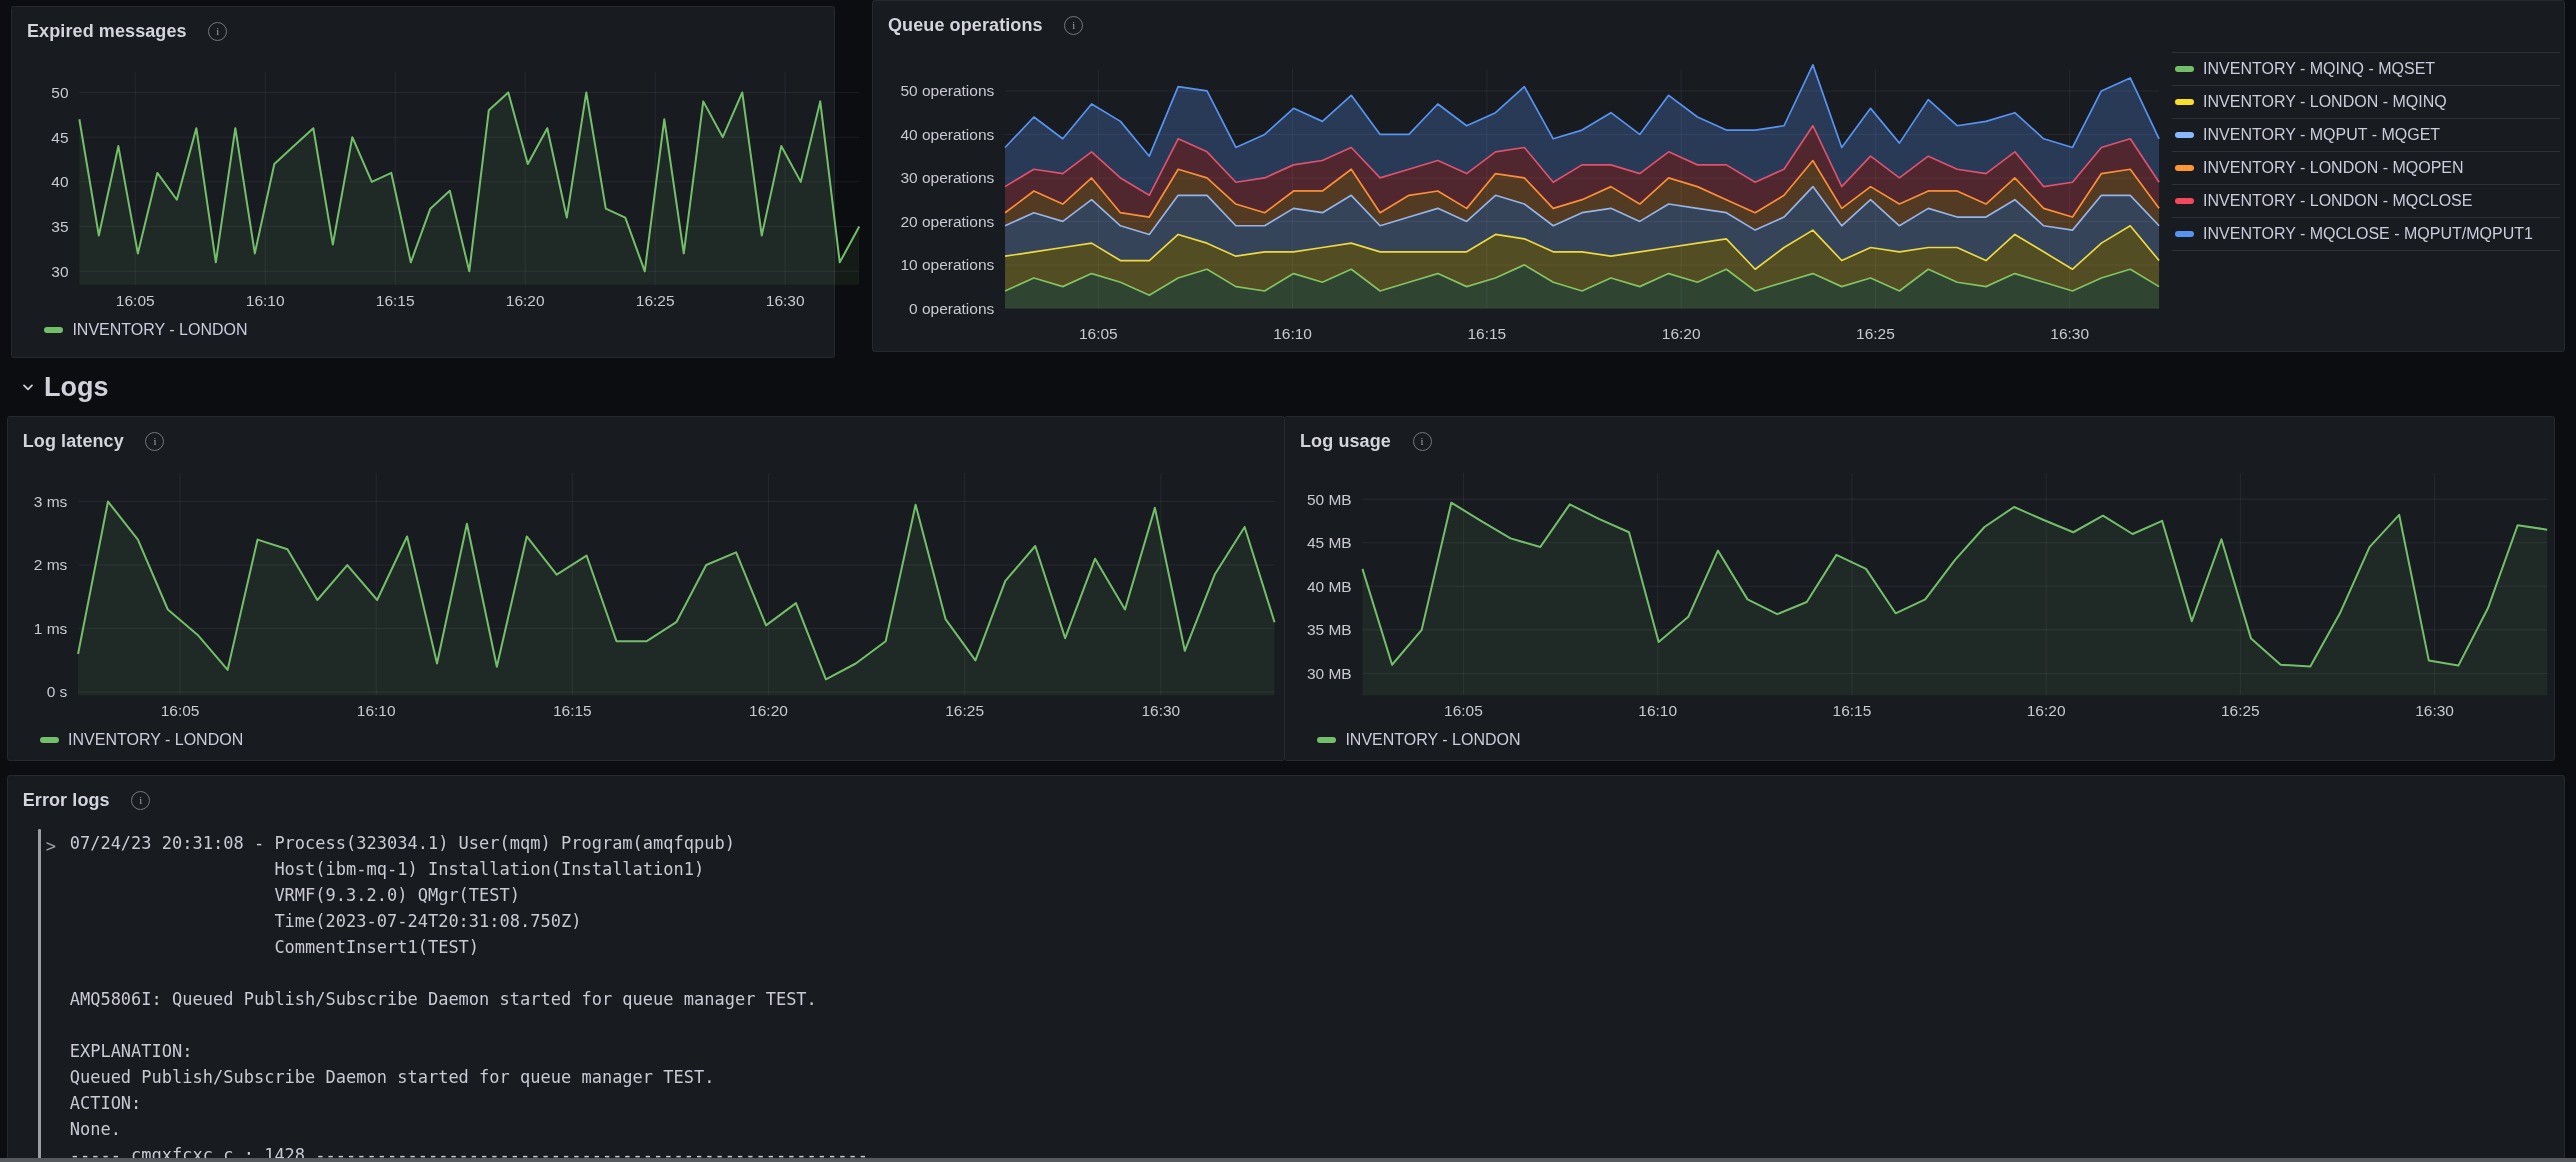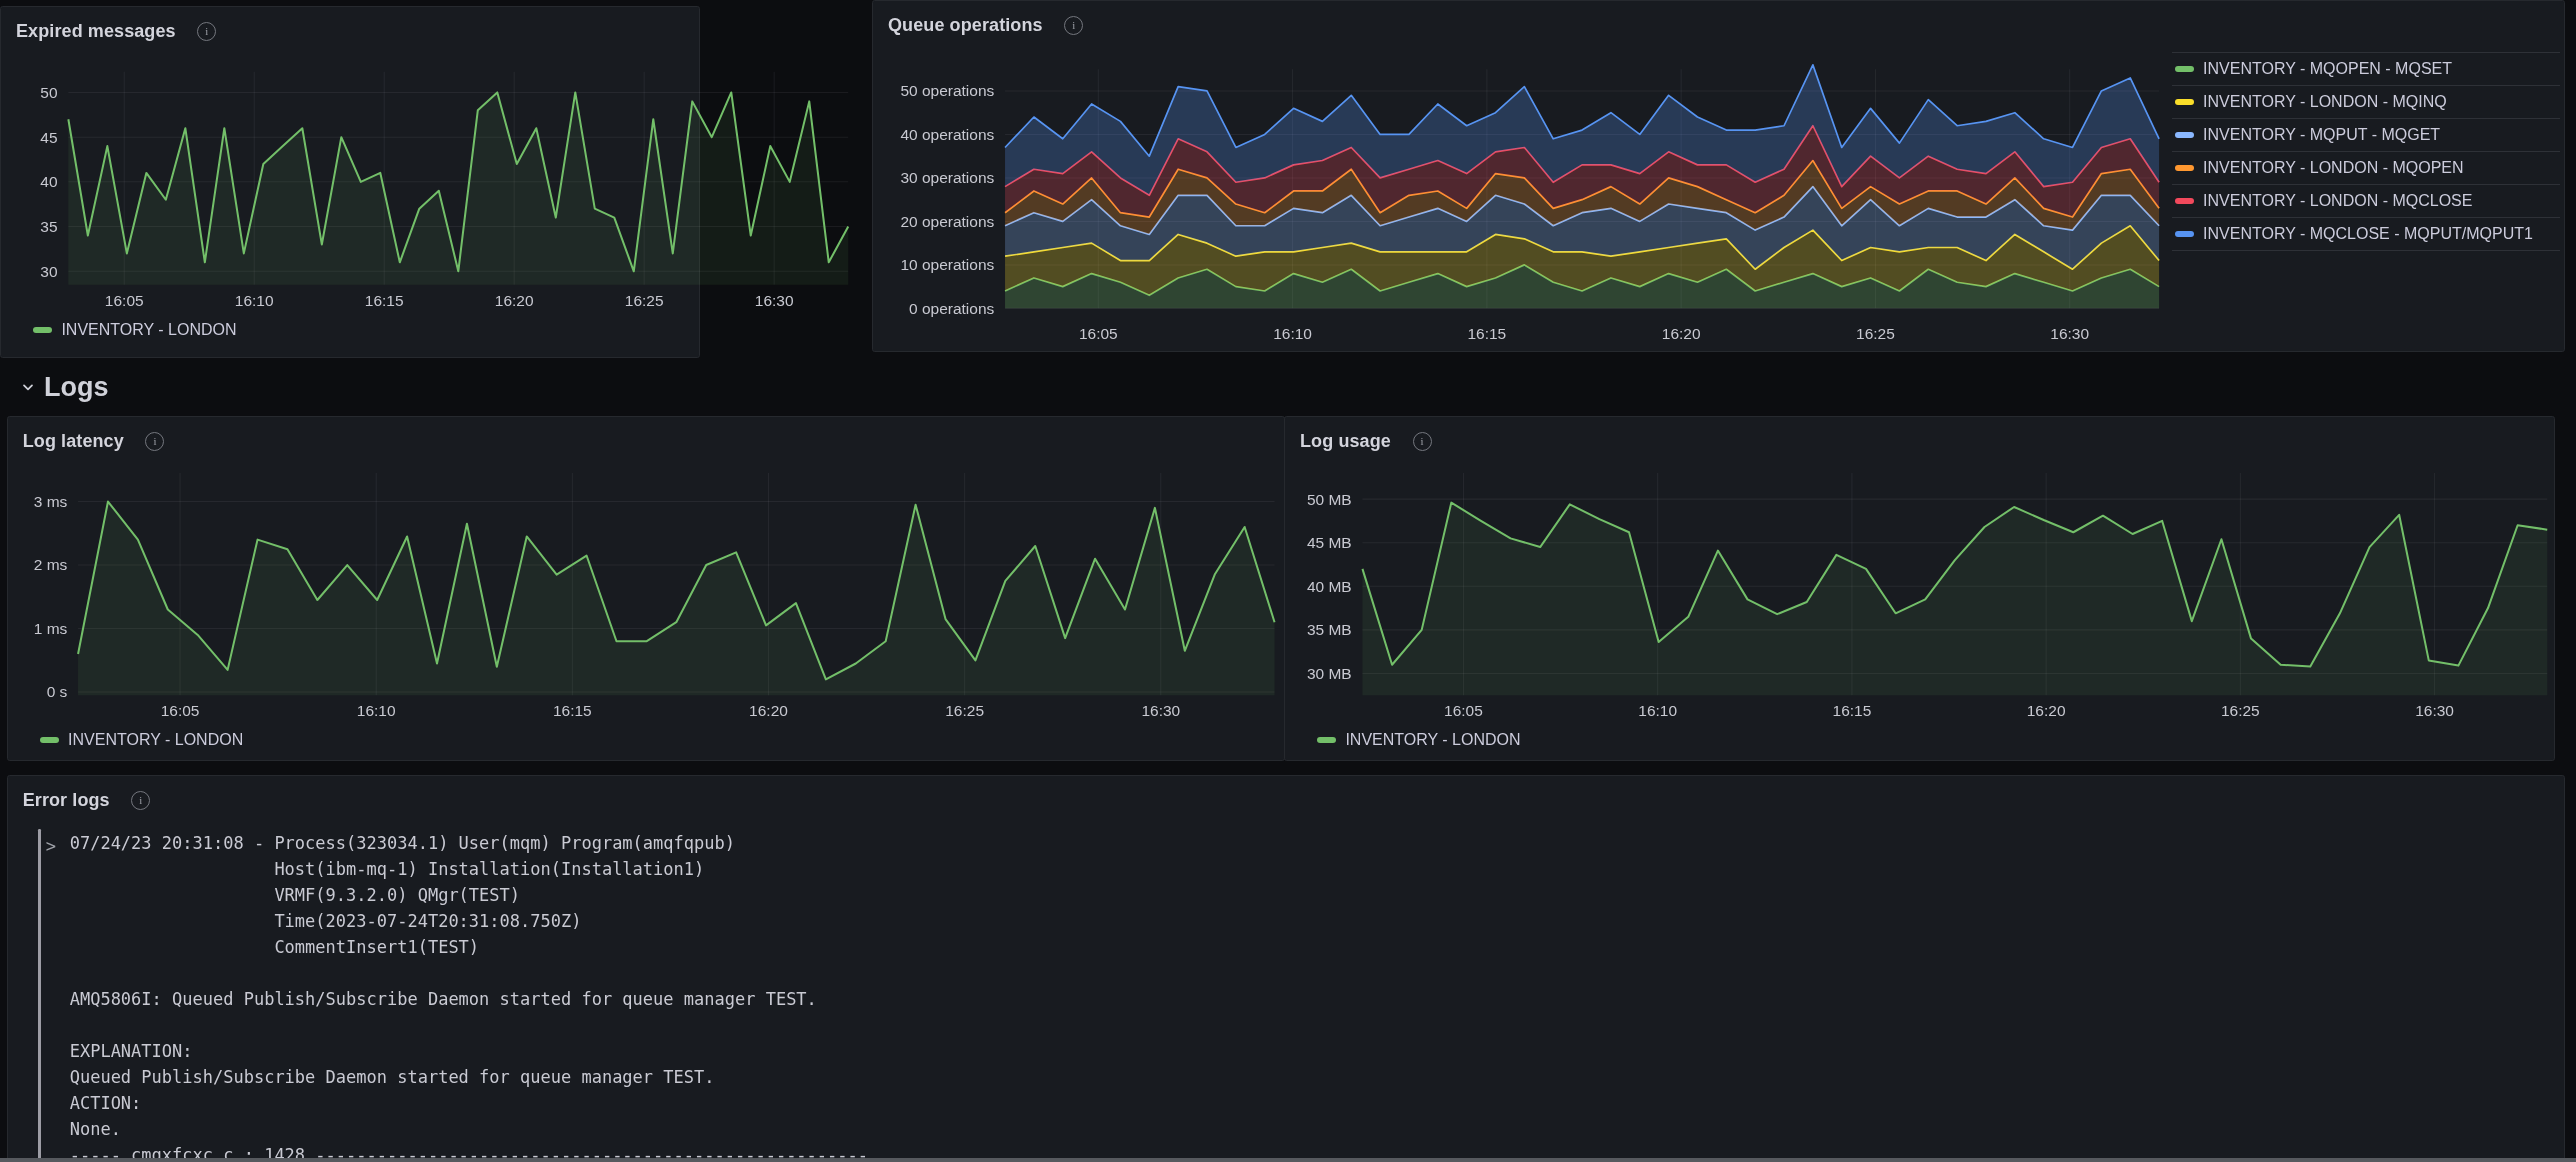--- a/index.html
+++ b/index.html
@@ -25,21 +25,21 @@
   .log-bar{position:absolute;left:30px;top:53px;width:3.4px;height:calc(100% - 58px);background:#9d9da5;border-radius:1.3px;}
   .log-expand{position:absolute;left:38px;top:57px;font-size:17px;line-height:26px;color:#9da0a7;
               font-family:"DejaVu Sans Mono",monospace;cursor:pointer;}
   .bottom-scrollbar{position:absolute;left:0;bottom:0;width:100%;height:5.4px;background:#56595e;z-index:9;}
 </style>
 </head>
 <body>
 
 <div class="page">
 
-  <section class="panel" style="left:0;top:6px;width:700px;height:352px">
+  <section class="panel" style="left:11px;top:6px;width:824px;height:352px">
     <header class="panel-header">
       <h2 class="panel-title">Expired messages</h2>
       <span class="info-icon">i</span>
     </header>
     <div class="chart"><svg width="856" height="352" viewBox="0 0 1271 522">
           <line x1="182.99" x2="182.99" y1="96" y2="412" stroke="rgba(204,204,220,0.08)" stroke-width="1.5"></line>
           <text x="182.99" y="444" text-anchor="middle" fill="#c8c9d1" font-size="23" font-family="Liberation Sans, sans-serif">16:05</text>
           <line x1="375.99" x2="375.99" y1="96" y2="412" stroke="rgba(204,204,220,0.08)" stroke-width="1.5"></line>
           <text x="375.99" y="444" text-anchor="middle" fill="#c8c9d1" font-size="23" font-family="Liberation Sans, sans-serif">16:10</text>
           <line x1="568.99" x2="568.99" y1="96" y2="412" stroke="rgba(204,204,220,0.08)" stroke-width="1.5"></line>
@@ -110,21 +110,21 @@
           <polygon points="196,314 238.82500000000002,281.72727272727275 281.65,301.09090909090907 324.475,262.3636363636364 367.30000000000007,314 410.12500000000006,320.45454545454544 452.95000000000005,249.45454545454544 495.77500000000003,262.3636363636364 538.6,301.09090909090907 581.425,314 624.25,281.72727272727275 667.0749999999999,281.72727272727275 709.9000000000001,249.45454545454544 752.7250000000001,314 795.5500000000001,288.18181818181813 838.3750000000001,281.72727272727275 881.2,307.5454545454545 924.0250000000001,255.9090909090909 966.85,262.3636363636364 1009.6750000000002,307.5454545454545 1052.5000000000002,294.6363636363636 1095.325,275.27272727272725 1138.1499999999999,301.09090909090907 1180.975,262.3636363636364 1223.8000000000002,275.27272727272725 1266.625,294.6363636363636 1309.4500000000003,314 1352.2749999999999,288.18181818181813 1395.1000000000001,236.54545454545456 1437.925,307.5454545454545 1480.7500000000002,275.27272727272725 1523.5749999999998,301.09090909090907 1566.4,281.72727272727275 1609.2250000000001,281.72727272727275 1652.0500000000002,301.09090909090907 1694.8749999999998,262.3636363636364 1737.7,307.5454545454545 1780.525,320.45454545454544 1823.3500000000001,255.9090909090909 1866.1749999999997,249.45454545454544 1909,307.5454545454545 1909,333.3636363636364 1866.1749999999997,288.18181818181813 1823.3500000000001,288.18181818181813 1780.525,339.8181818181818 1737.7,333.3636363636364 1694.8749999999998,294.6363636363636 1652.0500000000002,320.45454545454544 1609.2250000000001,320.45454545454544 1566.4,307.5454545454545 1523.5749999999998,333.3636363636364 1480.7500000000002,294.6363636363636 1437.925,333.3636363636364 1395.1000000000001,275.27272727272725 1352.2749999999999,320.45454545454544 1309.4500000000003,339.8181818181818 1266.625,314 1223.8000000000002,307.5454545454545 1180.975,301.09090909090907 1138.1499999999999,326.9090909090909 1095.325,307.5454545454545 1052.5000000000002,314 1009.6750000000002,333.3636363636364 966.85,301.09090909090907 924.0250000000001,288.18181818181813 881.2,326.9090909090909 838.3750000000001,307.5454545454545 795.5500000000001,320.45454545454544 752.7250000000001,333.3636363636364 709.9000000000001,288.18181818181813 667.0749999999999,314 624.25,307.5454545454545 581.425,333.3636363636364 538.6,333.3636363636364 495.77500000000003,288.18181818181813 452.95000000000005,288.18181818181813 410.12500000000006,346.27272727272725 367.30000000000007,333.3636363636364 324.475,294.6363636363636 281.65,326.9090909090909 238.82500000000002,314 196,333.3636363636364" fill="#ff9830" fill-opacity="0.26"></polygon>
           <polyline points="196,314 238.82500000000002,281.72727272727275 281.65,301.09090909090907 324.475,262.3636363636364 367.30000000000007,314 410.12500000000006,320.45454545454544 452.95000000000005,249.45454545454544 495.77500000000003,262.3636363636364 538.6,301.09090909090907 581.425,314 624.25,281.72727272727275 667.0749999999999,281.72727272727275 709.9000000000001,249.45454545454544 752.7250000000001,314 795.5500000000001,288.18181818181813 838.3750000000001,281.72727272727275 881.2,307.5454545454545 924.0250000000001,255.9090909090909 966.85,262.3636363636364 1009.6750000000002,307.5454545454545 1052.5000000000002,294.6363636363636 1095.325,275.27272727272725 1138.1499999999999,301.09090909090907 1180.975,262.3636363636364 1223.8000000000002,275.27272727272725 1266.625,294.6363636363636 1309.4500000000003,314 1352.2749999999999,288.18181818181813 1395.1000000000001,236.54545454545456 1437.925,307.5454545454545 1480.7500000000002,275.27272727272725 1523.5749999999998,301.09090909090907 1566.4,281.72727272727275 1609.2250000000001,281.72727272727275 1652.0500000000002,301.09090909090907 1694.8749999999998,262.3636363636364 1737.7,307.5454545454545 1780.525,320.45454545454544 1823.3500000000001,255.9090909090909 1866.1749999999997,249.45454545454544 1909,307.5454545454545" fill="none" stroke="#ff9830" stroke-width="2.5" stroke-linejoin="round"></polyline>
           <polygon points="196,275.27272727272725 238.82500000000002,249.45454545454544 281.65,255.9090909090909 324.475,223.63636363636363 367.30000000000007,262.3636363636364 410.12500000000006,288.18181818181813 452.95000000000005,204.27272727272725 495.77500000000003,223.63636363636363 538.6,268.8181818181818 581.425,262.3636363636364 624.25,243 667.0749999999999,236.54545454545456 709.9000000000001,217.1818181818182 752.7250000000001,262.3636363636364 795.5500000000001,249.45454545454544 838.3750000000001,236.54545454545456 881.2,255.9090909090909 924.0250000000001,223.63636363636363 966.85,217.1818181818182 1009.6750000000002,268.8181818181818 1052.5000000000002,243 1095.325,243 1138.1499999999999,255.9090909090909 1180.975,223.63636363636363 1223.8000000000002,243 1266.625,243 1309.4500000000003,268.8181818181818 1352.2749999999999,249.45454545454544 1395.1000000000001,184.9090909090909 1437.925,275.27272727272725 1480.7500000000002,230.0909090909091 1523.5749999999998,262.3636363636364 1566.4,230.0909090909091 1609.2250000000001,249.45454545454544 1652.0500000000002,255.9090909090909 1694.8749999999998,223.63636363636363 1737.7,275.27272727272725 1780.525,268.8181818181818 1823.3500000000001,217.1818181818182 1866.1749999999997,204.27272727272725 1909,268.8181818181818 1909,307.5454545454545 1866.1749999999997,249.45454545454544 1823.3500000000001,255.9090909090909 1780.525,320.45454545454544 1737.7,307.5454545454545 1694.8749999999998,262.3636363636364 1652.0500000000002,301.09090909090907 1609.2250000000001,281.72727272727275 1566.4,281.72727272727275 1523.5749999999998,301.09090909090907 1480.7500000000002,275.27272727272725 1437.925,307.5454545454545 1395.1000000000001,236.54545454545456 1352.2749999999999,288.18181818181813 1309.4500000000003,314 1266.625,294.6363636363636 1223.8000000000002,275.27272727272725 1180.975,262.3636363636364 1138.1499999999999,301.09090909090907 1095.325,275.27272727272725 1052.5000000000002,294.6363636363636 1009.6750000000002,307.5454545454545 966.85,262.3636363636364 924.0250000000001,255.9090909090909 881.2,307.5454545454545 838.3750000000001,281.72727272727275 795.5500000000001,288.18181818181813 752.7250000000001,314 709.9000000000001,249.45454545454544 667.0749999999999,281.72727272727275 624.25,281.72727272727275 581.425,314 538.6,301.09090909090907 495.77500000000003,262.3636363636364 452.95000000000005,249.45454545454544 410.12500000000006,320.45454545454544 367.30000000000007,314 324.475,262.3636363636364 281.65,301.09090909090907 238.82500000000002,281.72727272727275 196,314" fill="#f2495c" fill-opacity="0.26"></polygon>
           <polyline points="196,275.27272727272725 238.82500000000002,249.45454545454544 281.65,255.9090909090909 324.475,223.63636363636363 367.30000000000007,262.3636363636364 410.12500000000006,288.18181818181813 452.95000000000005,204.27272727272725 495.77500000000003,223.63636363636363 538.6,268.8181818181818 581.425,262.3636363636364 624.25,243 667.0749999999999,236.54545454545456 709.9000000000001,217.1818181818182 752.7250000000001,262.3636363636364 795.5500000000001,249.45454545454544 838.3750000000001,236.54545454545456 881.2,255.9090909090909 924.0250000000001,223.63636363636363 966.85,217.1818181818182 1009.6750000000002,268.8181818181818 1052.5000000000002,243 1095.325,243 1138.1499999999999,255.9090909090909 1180.975,223.63636363636363 1223.8000000000002,243 1266.625,243 1309.4500000000003,268.8181818181818 1352.2749999999999,249.45454545454544 1395.1000000000001,184.9090909090909 1437.925,275.27272727272725 1480.7500000000002,230.0909090909091 1523.5749999999998,262.3636363636364 1566.4,230.0909090909091 1609.2250000000001,249.45454545454544 1652.0500000000002,255.9090909090909 1694.8749999999998,223.63636363636363 1737.7,275.27272727272725 1780.525,268.8181818181818 1823.3500000000001,217.1818181818182 1866.1749999999997,204.27272727272725 1909,268.8181818181818" fill="none" stroke="#f2495c" stroke-width="2.5" stroke-linejoin="round"></polyline>
           <polygon points="196,217.1818181818182 238.82500000000002,172 281.65,204.27272727272725 324.475,152.63636363636363 367.30000000000007,178.45454545454544 410.12500000000006,230.0909090909091 452.95000000000005,126.81818181818181 495.77500000000003,133.27272727272728 538.6,217.1818181818182 581.425,197.8181818181818 624.25,159.0909090909091 667.0749999999999,178.45454545454544 709.9000000000001,139.72727272727272 752.7250000000001,197.8181818181818 795.5500000000001,197.8181818181818 838.3750000000001,152.63636363636363 881.2,184.9090909090909 924.0250000000001,165.54545454545456 966.85,126.81818181818181 1009.6750000000002,204.27272727272725 1052.5000000000002,191.36363636363637 1095.325,165.54545454545456 1138.1499999999999,197.8181818181818 1180.975,139.72727272727272 1223.8000000000002,172 1266.625,191.36363636363637 1309.4500000000003,191.36363636363637 1352.2749999999999,184.9090909090909 1395.1000000000001,94.54545454545455 1437.925,217.1818181818182 1480.7500000000002,159.0909090909091 1523.5749999999998,210.72727272727272 1566.4,146.1818181818182 1609.2250000000001,184.9090909090909 1652.0500000000002,178.45454545454544 1694.8749999999998,165.54545454545456 1737.7,204.27272727272725 1780.525,217.1818181818182 1823.3500000000001,133.27272727272728 1866.1749999999997,113.9090909090909 1909,204.27272727272725 1909,268.8181818181818 1866.1749999999997,204.27272727272725 1823.3500000000001,217.1818181818182 1780.525,268.8181818181818 1737.7,275.27272727272725 1694.8749999999998,223.63636363636363 1652.0500000000002,255.9090909090909 1609.2250000000001,249.45454545454544 1566.4,230.0909090909091 1523.5749999999998,262.3636363636364 1480.7500000000002,230.0909090909091 1437.925,275.27272727272725 1395.1000000000001,184.9090909090909 1352.2749999999999,249.45454545454544 1309.4500000000003,268.8181818181818 1266.625,243 1223.8000000000002,243 1180.975,223.63636363636363 1138.1499999999999,255.9090909090909 1095.325,243 1052.5000000000002,243 1009.6750000000002,268.8181818181818 966.85,217.1818181818182 924.0250000000001,223.63636363636363 881.2,255.9090909090909 838.3750000000001,236.54545454545456 795.5500000000001,249.45454545454544 752.7250000000001,262.3636363636364 709.9000000000001,217.1818181818182 667.0749999999999,236.54545454545456 624.25,243 581.425,262.3636363636364 538.6,268.8181818181818 495.77500000000003,223.63636363636363 452.95000000000005,204.27272727272725 410.12500000000006,288.18181818181813 367.30000000000007,262.3636363636364 324.475,223.63636363636363 281.65,255.9090909090909 238.82500000000002,249.45454545454544 196,275.27272727272725" fill="#5794f2" fill-opacity="0.26"></polygon>
           <polyline points="196,217.1818181818182 238.82500000000002,172 281.65,204.27272727272725 324.475,152.63636363636363 367.30000000000007,178.45454545454544 410.12500000000006,230.0909090909091 452.95000000000005,126.81818181818181 495.77500000000003,133.27272727272728 538.6,217.1818181818182 581.425,197.8181818181818 624.25,159.0909090909091 667.0749999999999,178.45454545454544 709.9000000000001,139.72727272727272 752.7250000000001,197.8181818181818 795.5500000000001,197.8181818181818 838.3750000000001,152.63636363636363 881.2,184.9090909090909 924.0250000000001,165.54545454545456 966.85,126.81818181818181 1009.6750000000002,204.27272727272725 1052.5000000000002,191.36363636363637 1095.325,165.54545454545456 1138.1499999999999,197.8181818181818 1180.975,139.72727272727272 1223.8000000000002,172 1266.625,191.36363636363637 1309.4500000000003,191.36363636363637 1352.2749999999999,184.9090909090909 1395.1000000000001,94.54545454545455 1437.925,217.1818181818182 1480.7500000000002,159.0909090909091 1523.5749999999998,210.72727272727272 1566.4,146.1818181818182 1609.2250000000001,184.9090909090909 1652.0500000000002,178.45454545454544 1694.8749999999998,165.54545454545456 1737.7,204.27272727272725 1780.525,217.1818181818182 1823.3500000000001,133.27272727272728 1866.1749999999997,113.9090909090909 1909,204.27272727272725" fill="none" stroke="#5794f2" stroke-width="2.5" stroke-linejoin="round"></polyline>
         </svg></div>
   <div class="legend-right" style="left: 1299px; top: 51px; width: 388px;">
         <div class="legend-item">
           <span class="swatch" style="background: rgb(115, 191, 105);"></span>
-          <span>INVENTORY - MQOPEN - MQSET</span>
+          <span>INVENTORY - MQINQ - MQSET</span>
         </div>
         <div class="legend-item">
           <span class="swatch" style="background: rgb(250, 222, 42);"></span>
           <span>INVENTORY - LONDON - MQINQ</span>
         </div>
         <div class="legend-item">
           <span class="swatch" style="background: rgb(138, 184, 255);"></span>
           <span>INVENTORY - MQPUT - MQGET</span>
         </div>
         <div class="legend-item">

